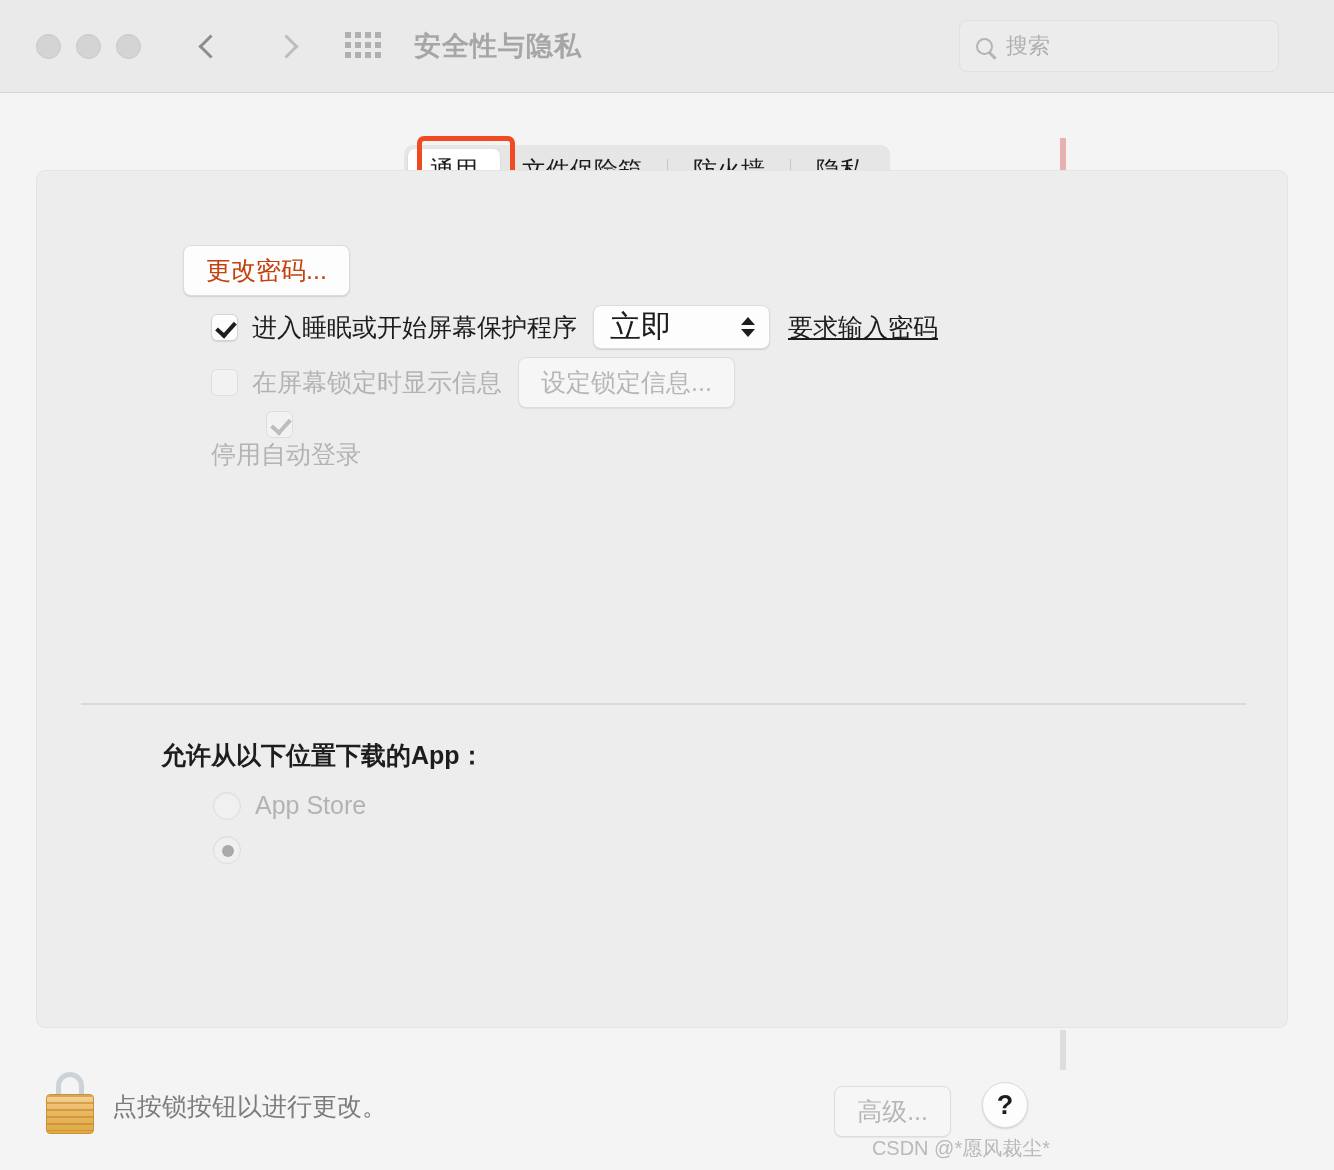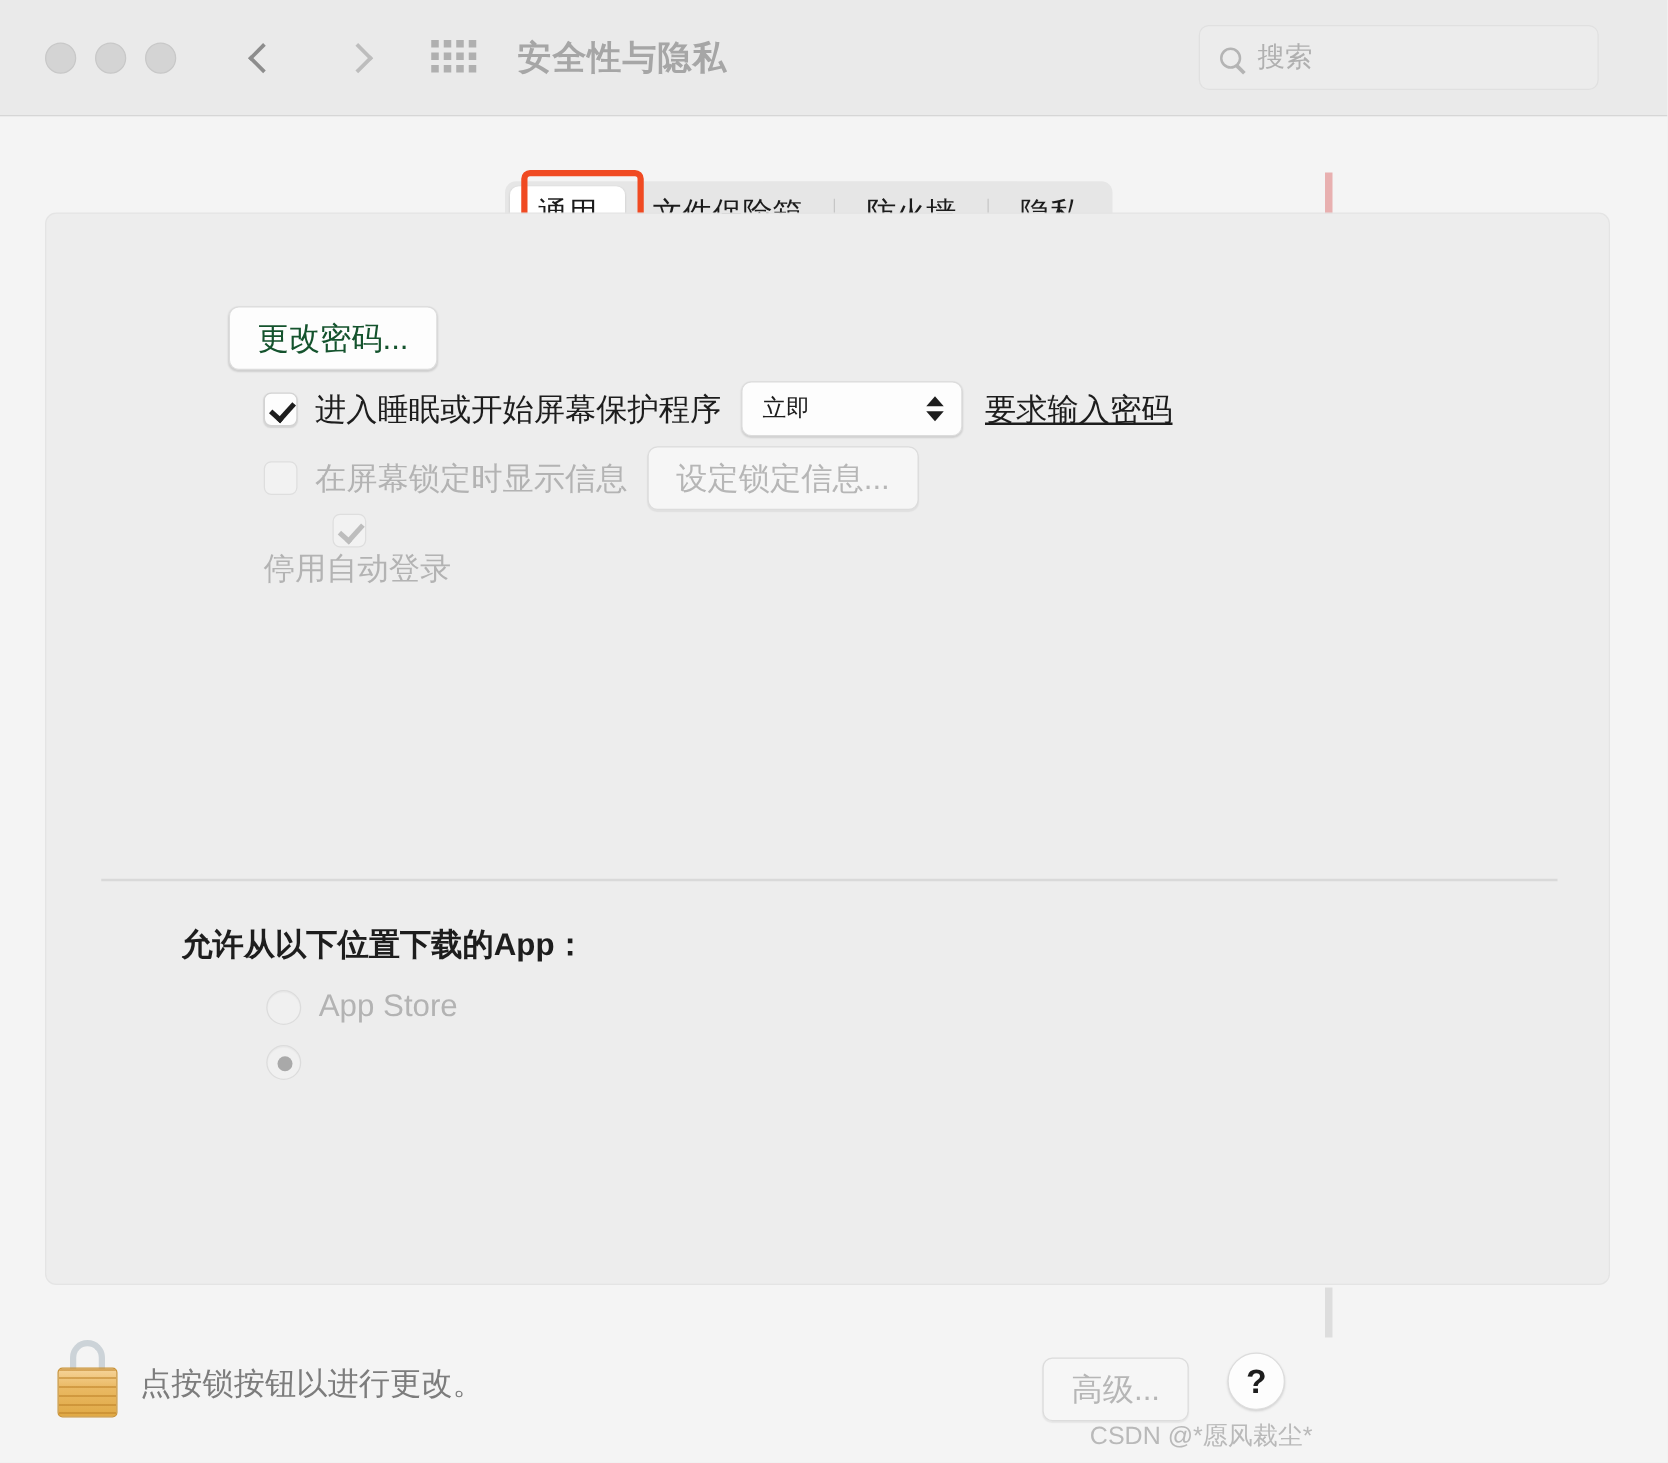--- a/index.html
+++ b/index.html
@@ -110,21 +110,21 @@
     background: #ededed; border: 1px solid #e4e4e4; border-radius: 9px;
   }
 
   .row { position: absolute; display: flex; align-items: center; }
   .txt { font-size: 25px; color: #1d1d1d; white-space: nowrap; }
   .txt.dim { color: #b3b3b3; }
 
   .btn {
     background: #fdfdfd; border: 1px solid #dcdcdc; border-radius: 8px;
     box-shadow: 0 1px 1.5px rgba(0,0,0,0.13);
-    font-size: 25px; color: #14532d;
+    font-size: 25px; color: #c2410c;
     padding: 8px 22px; white-space: nowrap;
   }
   .btn.disabled { color: #b6b6b6; background: #f6f6f6; box-shadow: 0 1px 1px rgba(0,0,0,0.06); }
 
   .cbox {
     width: 27px; height: 27px; border-radius: 6px;
     background: #fdfdfd; border: 1px solid #d3d3d3;
     box-shadow: 0 1px 1px rgba(0,0,0,0.1);
     position: relative; flex: none; margin-right: 14px;
   }
@@ -137,21 +137,21 @@
   .cbox.disabled { background: #f2f2f2; border-color: #dedede; box-shadow: none; }
   .cbox.disabled.checked::after { border-color: #bdbdbd; }
 
   .popup {
     width: 177px; height: 44px;
     background: #fdfdfd; border: 1px solid #dcdcdc; border-radius: 8px;
     box-shadow: 0 1px 1.5px rgba(0,0,0,0.13);
     display: flex; align-items: center; justify-content: space-between;
     padding: 0 14px 0 16px;
   }
-  .popup .val { font-size: 19px; color: #1d1d1d; }
+  .popup .val { font-size: 31px; color: #1d1d1d; }
   .stepper { display: flex; flex-direction: column; align-items: center; gap: 4px; }
   .stepper i {
     display: block; width: 0; height: 0;
     border-left: 7px solid transparent; border-right: 7px solid transparent;
   }
   .stepper i.up { border-bottom: 8px solid #1d1d1d; }
   .stepper i.dn { border-top: 8px solid #1d1d1d; }
 
   .divider {
     position: absolute; left: 80px; top: 702px;
@@ -296,21 +296,21 @@
       <button class="btn disabled" style="margin-left:16px;">设定锁定信息...</button>
     </div>
 
     <div class="row" style="left:174px; top:240px;flex-direction:column;">
       <span class="cbox disabled checked"></span>
       <span class="txt dim">停用自动登录</span>
     </div>
 
     <div class="divider" style="left:44px; top:532px; width:1165px;"></div>
 
-    <div class="row" style="left:108px; top:568px;align-items:flex-end;">
+    <div class="row" style="left:124px; top:568px;align-items:flex-end;">
       <span class="txt" style="font-weight:bold;">允许从以下位置下载的App：</span>
     </div>
 
     <div class="row" style="left:176px; top:620px;">
       <span class="radio"></span>
       <span class="txt dim">App Store</span>
     </div>
 
     <div class="row" style="left:176px; top:665px;">
       <span class="radio selected"></span>

